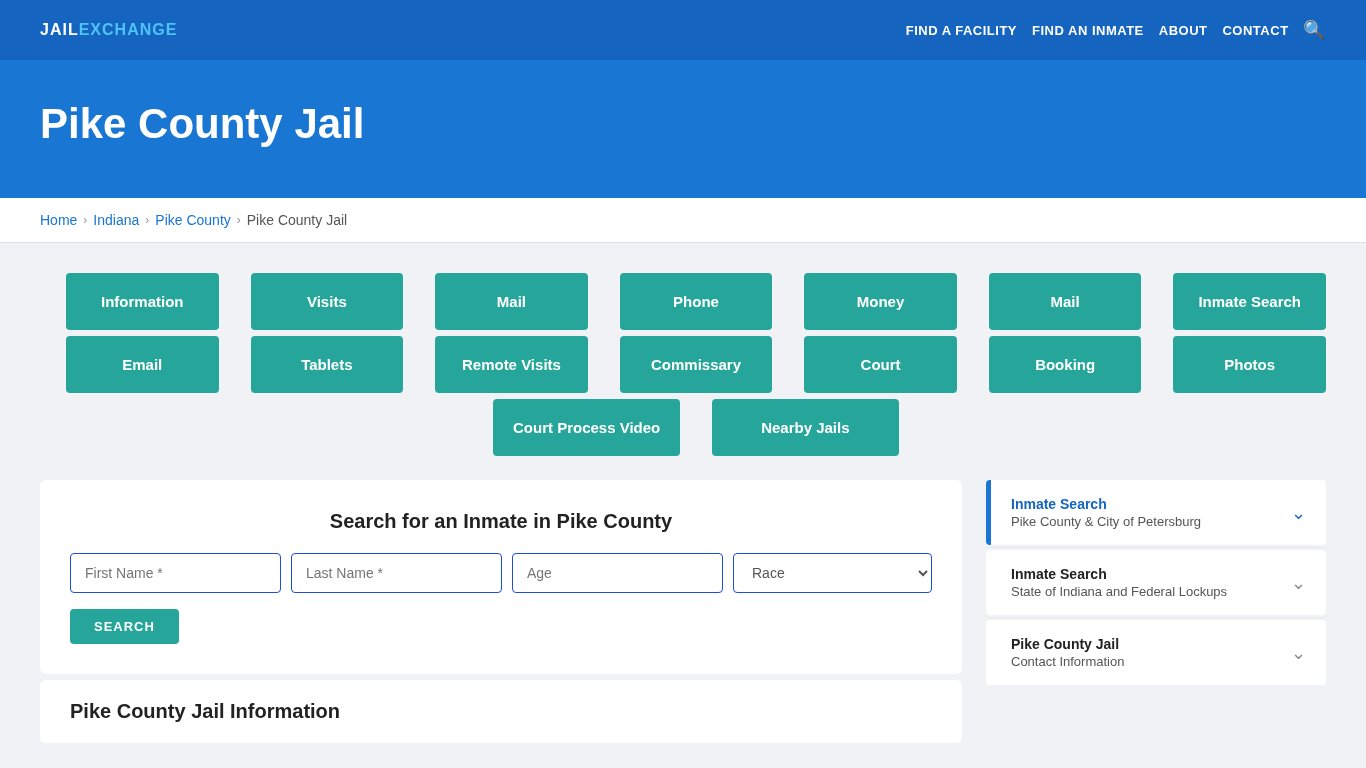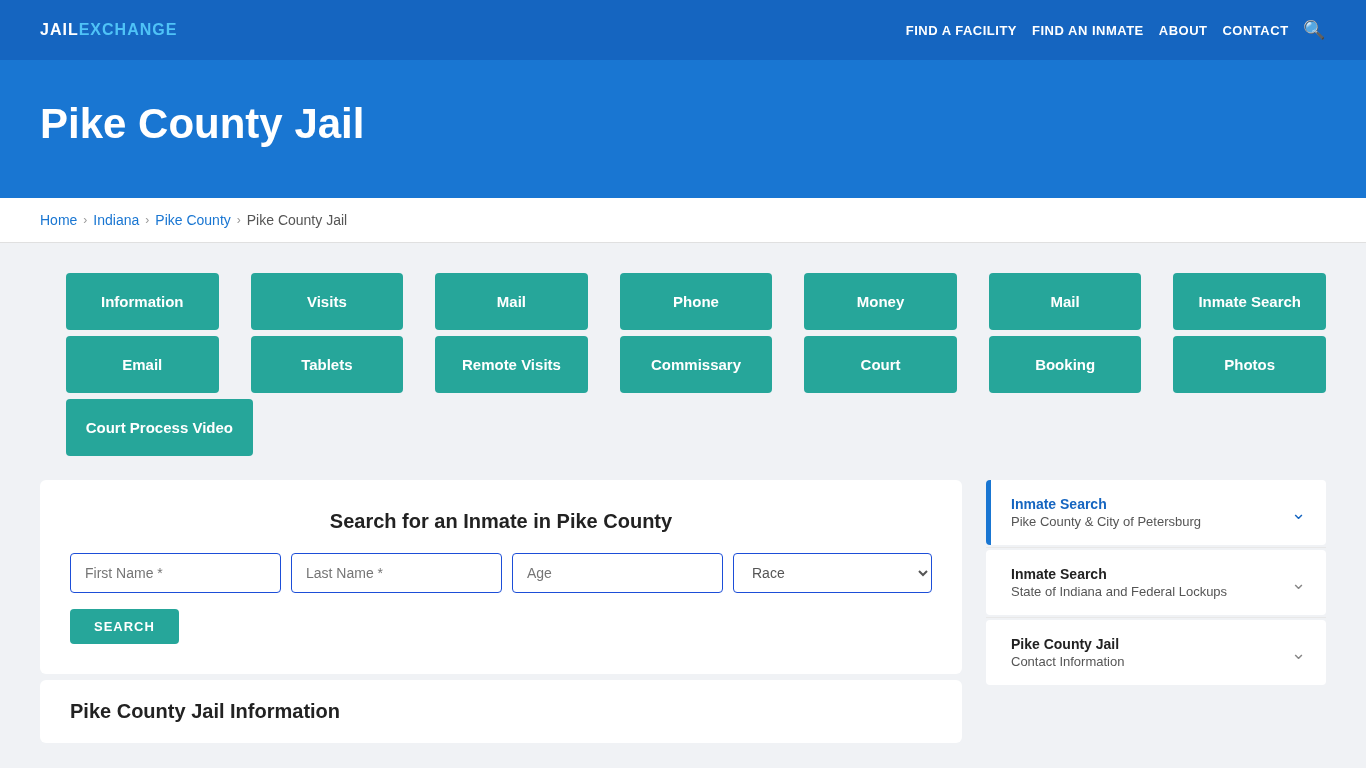--- a/index.html
+++ b/index.html
@@ -84,20 +84,21 @@
       margin-bottom: 6px;
     }
     .grid-row2 {
       display: grid;
       grid-template-columns: repeat(7, 1fr);
       gap: 6px;
       margin-bottom: 6px;
     }
     .grid-row3 {
       display: flex;
+      justify-content: center;
       gap: 6px;
       margin-bottom: 24px;
     }
     .grid-row3 .grid-btn {
       flex: 0 0 calc((100% / 7) * 1 + 3px);
       min-width: 160px;
     }
     .grid-btn {
       background: #26a69a;
       color: #fff;
@@ -276,20 +277,21 @@
     <button class="grid-btn">Tablets</button>
     <button class="grid-btn">Remote Visits</button>
     <button class="grid-btn">Commissary</button>
     <button class="grid-btn">Court</button>
     <button class="grid-btn">Booking</button>
     <button class="grid-btn">Photos</button>
   </div>
 
   <div class="grid-row3">
     <button class="grid-btn">Court Process Video</button>
+    <button class="grid-btn">Nearby Jails</button>
   </div>
 
   <div class="bottom-section">
 
     <div style="flex:1; display:flex; flex-direction:column; gap:6px;">
 
       <div class="search-card">
         <h2>Search for an Inmate in Pike County</h2>
         <div class="search-form-row">
           <input type="text" placeholder="First Name *" style="">

